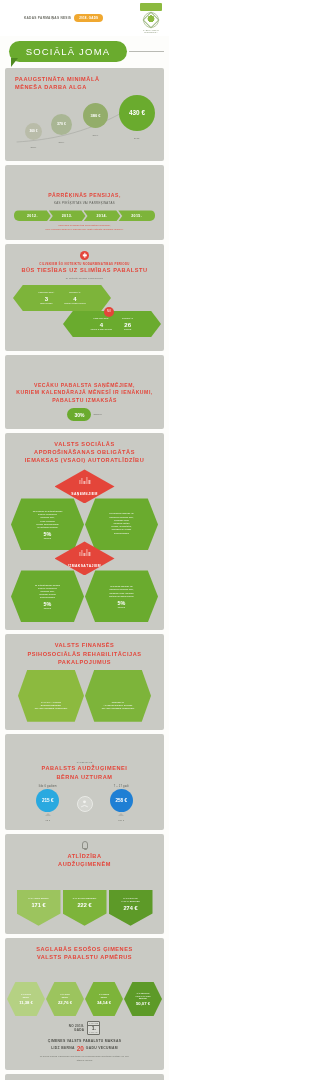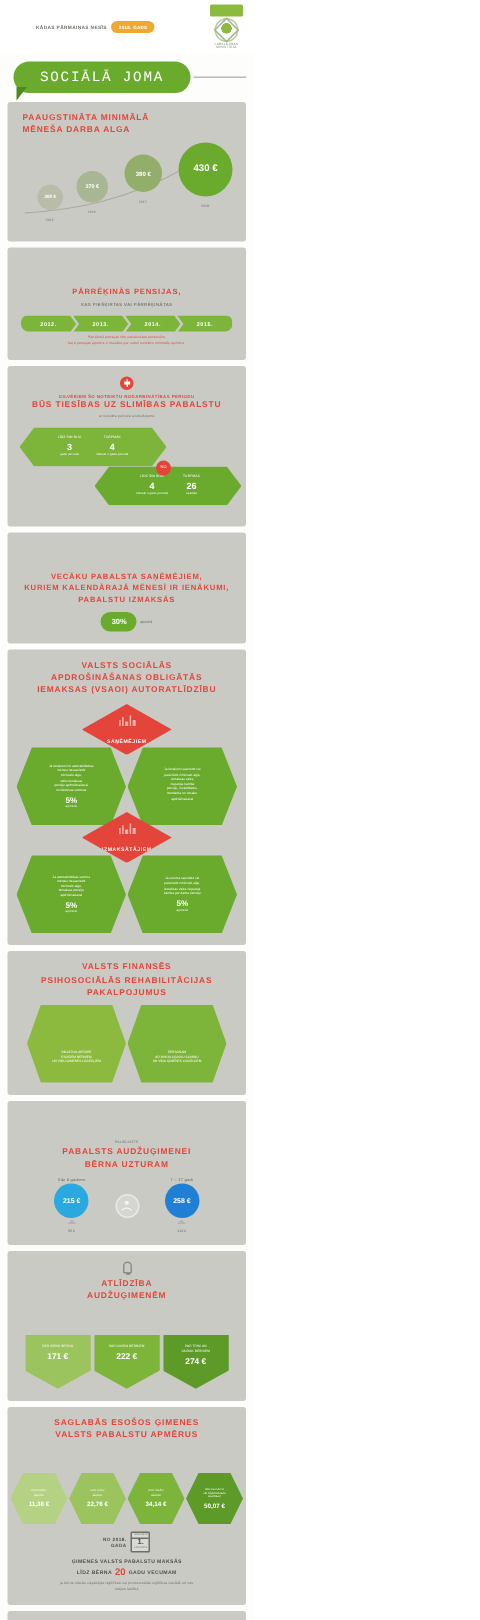--- a/index.html
+++ b/index.html
@@ -101,21 +101,20 @@
     width: 118px; height: 21px;
     background: #6aab2e;
     border-radius: 11px 11px 11px 11px;
     display: flex; align-items: center; justify-content: center;
   }
   .banner-title {
     color: #ffffff;
     font-size: 9.5px;
     letter-spacing: 1.2px;
     font-weight: 300;
-    font-family: Liberation Mono, monospace;
   }
   .banner-tail {
     position: absolute;
     left: 6px; top: 20px;
     width: 0; height: 0;
     border-left: 7px solid #4f8a20;
     border-bottom: 9px solid transparent;
   }
   .banner-rule {
     position: absolute;

